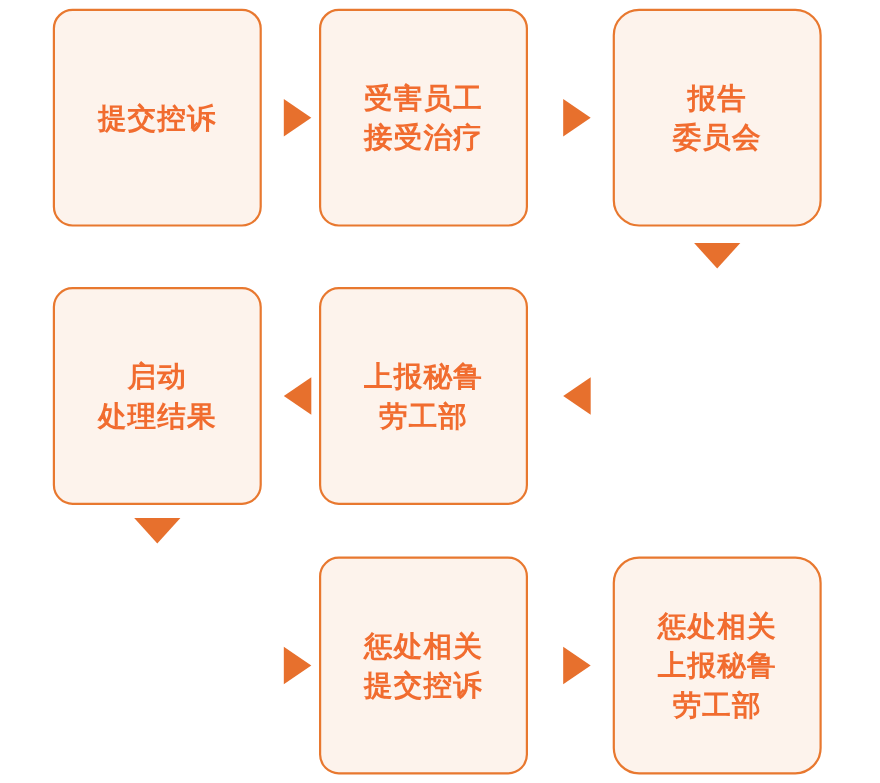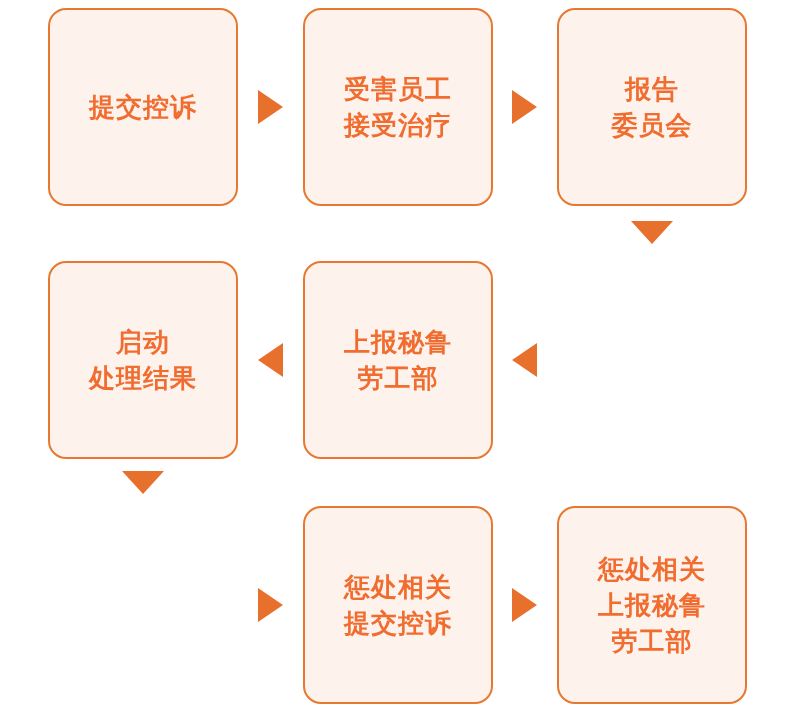--- a/index.html
+++ b/index.html
@@ -34,22 +34,22 @@
     color: var(--text, #F16C2F);
     font-size: 26px;
     font-weight: 700;
     line-height: 36px;
     letter-spacing: 1px;
     text-align: center;
     white-space: pre-line;
   }
   
   .c1 { left: 48px; }
-  .c2 { left: 303px; }
-  .c3 { left: 557px; }
+  .c2 { left: 290px; }
+  .c3 { left: 557px; border-radius: 24px; }
   .r1 { top: 8px; }
   .r2 { top: 261px; }
   .r3 { top: 506px; }
   
   .arrow {
     position: absolute;
     width: 0;
     height: 0;
   }
   .arrow.right {

